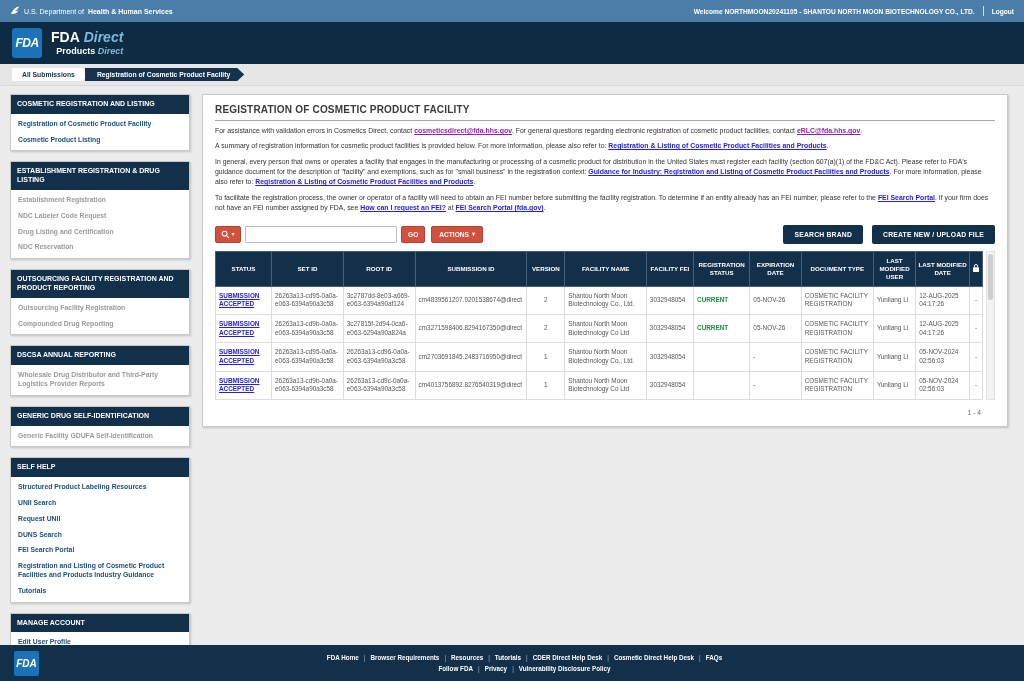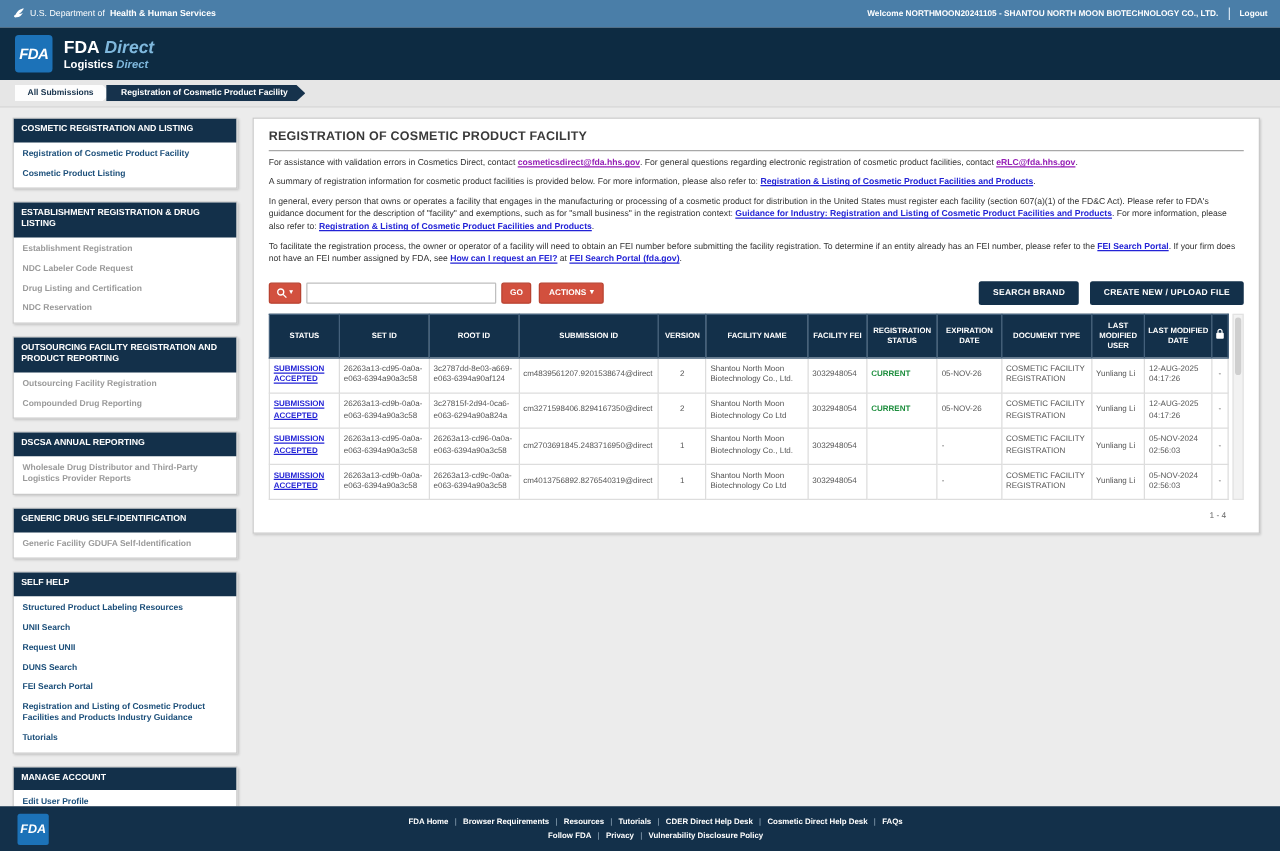--- a/index.html
+++ b/index.html
@@ -10,21 +10,21 @@
   .utility-bar { height:22px; flex:none; background:#4a7ea8; color:#fff; display:flex; align-items:center; padding:0 10px; font-size:7px; }
   .utility-bar .dept { display:flex; align-items:center; gap:4px; }
   .utility-bar .dept b { font-weight:bold; }
   .utility-right { margin-left:auto; display:flex; align-items:center; gap:8px; font-size:6.6px; font-weight:bold; }
   .utility-sep { width:1px; height:10px; background:#cfe0ee; }
   .hhs-eagle { width:10px; height:10px; }
 
   
   .brand-bar { height:42px; flex:none; background:#0d2b42; display:flex; align-items:center; padding:0 12px; gap:9px; }
   .fda-logo { width:30px; height:30px; background:#1c72b8; border-radius:3px; color:#fff; display:flex; align-items:center; justify-content:center; font-weight:bold; font-size:12px; font-style:italic; letter-spacing:-0.5px; }
-  .brand-lines { display:flex; flex-direction:column; line-height:1.05; }
+  .brand-lines { display:flex; flex-direction:column; line-height:1.05;align-items:flex-end; }
   .brand-l1 { font-size:14px; }
   .brand-l1 .w { color:#fff; font-weight:bold; }
   .brand-l1 .a { color:#7fb8dd; font-style:italic; font-weight:bold; }
   .brand-l2 { font-size:9px; margin-top:2px; }
   .brand-l2 .w { color:#fff; font-weight:bold; }
   .brand-l2 .a { color:#7fb8dd; font-style:italic; font-weight:bold; }
 
   
   .breadcrumb-bar { height:22px; flex:none; background:#e6e6e6; border-bottom:1px solid #d8d8d8; display:flex; align-items:center; padding:0 12px; }
   .crumb { font-size:6.8px; font-weight:bold; padding:3px 14px 3px 10px; clip-path:polygon(0 0, calc(100% - 7px) 0, 100% 50%, calc(100% - 7px) 100%, 0 100%); }
@@ -98,21 +98,21 @@
 </div>
 
 <header class="brand-bar">
   <div class="fda-logo">FDA</div>
   <div class="brand-lines">
     <div class="brand-l1">
       <span class="w">FDA</span>
       <span class="a">Direct</span>
     </div>
     <div class="brand-l2">
-      <span class="w">Logistics</span>
+      <span class="w">Products</span>
       <span class="a">Direct</span>
     </div>
   </div>
 </header>
 
 <div class="breadcrumb-bar">
   <span class="crumb first">All Submissions</span>
   <span class="crumb active">Registration of Cosmetic Product Facility</span>
 </div>
 

